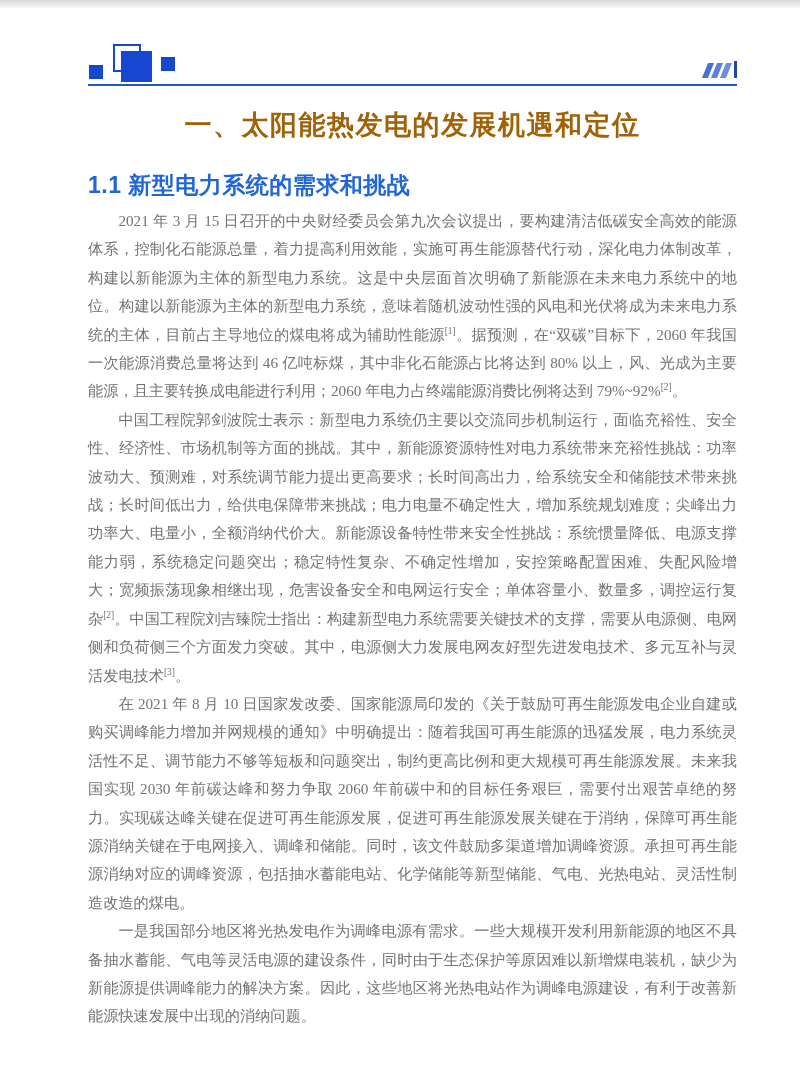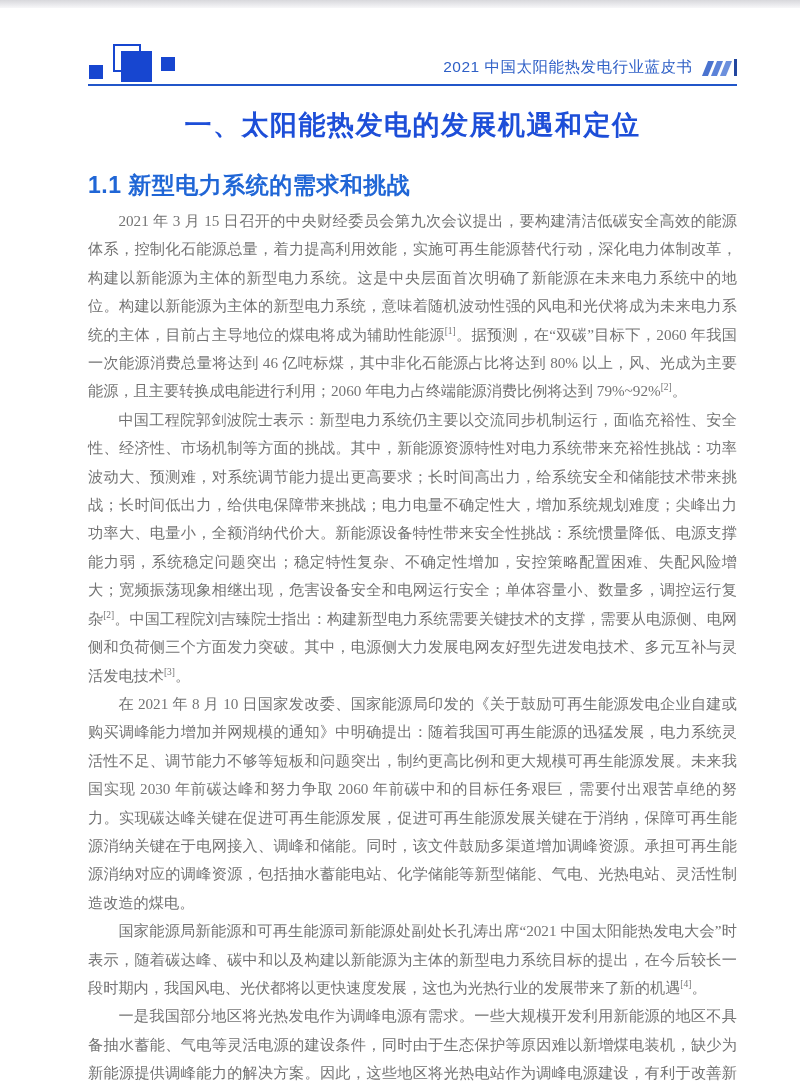--- a/index.html
+++ b/index.html
@@ -33,21 +33,21 @@
   .hdr-right { display:flex; align-items:center; gap:12px; padding-bottom:2px; }
   .hdr-title { font-size:15.5px; color:#2e5fc6; letter-spacing:0.5px; }
   .slashes { display:flex; align-items:flex-end; gap:3px; height:17px; }
   .slash { width:6px; height:15px; background:#4a73cf; transform:skewX(-22deg); }
   .slash.s2 { background:#5b82d8; }
   .slash.s3 { background:#6c90dd; }
   .slash-bar { width:3.5px; height:17px; background:#23479f; margin-left:2px; }
   
   .main-title {
     margin-top:21px; text-align:center;
-    font-size:27px; font-weight:bold; color:#1d4ed8; letter-spacing:1.5px;
+    font-size:27px; font-weight:bold; color:#a16207; letter-spacing:1.5px;
   }
   .sec-heading {
     font-size:23px; font-weight:600; color:#2066d6; letter-spacing:0.5px;
     margin:24px 0 6px;
   }
   .sec-heading.first { margin-top:27px; }
   
   .paras p {
     font-family:"Liberation Serif","DejaVu Serif",serif;
     font-size:15.2px; line-height:28.4px; color:#737373;
@@ -63,38 +63,36 @@
   <div class="content">
 
     <div class="hdr">
       <div class="logo">
         <span class="sq-outline"></span>
         <span class="sq-big"></span>
         <span class="sq-left"></span>
         <span class="sq-right"></span>
       </div>
       <div class="hdr-right">
-        <span class="hdr-title">2021 中国太阳能热发电行业蓝皮书</span>
         <span class="slashes">
           <span class="slash s1"></span>
           <span class="slash s2"></span>
           <span class="slash s3"></span>
           <span class="slash-bar"></span>
         </span>
       </div>
     </div>
 
     <h1 class="main-title">一、太阳能热发电的发展机遇和定位</h1>
 
     <h2 class="sec-heading first">1.1 新型电力系统的需求和挑战</h2>
     <div class="paras">
         <p>2021 年 3 月 15 日召开的中央财经委员会第九次会议提出，要构建清洁低碳安全高效的能源体系，控制化石能源总量，着力提高利用效能，实施可再生能源替代行动，深化电力体制改革，构建以新能源为主体的新型电力系统。这是中央层面首次明确了新能源在未来电力系统中的地位。构建以新能源为主体的新型电力系统，意味着随机波动性强的风电和光伏将成为未来电力系统的主体，目前占主导地位的煤电将成为辅助性能源<sup>[1]</sup>。据预测，在“双碳”目标下，2060 年我国一次能源消费总量将达到 46 亿吨标煤，其中非化石能源占比将达到 80% 以上，风、光成为主要能源，且主要转换成电能进行利用；2060 年电力占终端能源消费比例将达到 79%~92%<sup>[2]</sup>。</p>
         <p>中国工程院郭剑波院士表示：新型电力系统仍主要以交流同步机制运行，面临充裕性、安全性、经济性、市场机制等方面的挑战。其中，新能源资源特性对电力系统带来充裕性挑战：功率波动大、预测难，对系统调节能力提出更高要求；长时间高出力，给系统安全和储能技术带来挑战；长时间低出力，给供电保障带来挑战；电力电量不确定性大，增加系统规划难度；尖峰出力功率大、电量小，全额消纳代价大。新能源设备特性带来安全性挑战：系统惯量降低、电源支撑能力弱，系统稳定问题突出；稳定特性复杂、不确定性增加，安控策略配置困难、失配风险增大；宽频振荡现象相继出现，危害设备安全和电网运行安全；单体容量小、数量多，调控运行复杂<sup>[2]</sup>。中国工程院刘吉臻院士指出：构建新型电力系统需要关键技术的支撑，需要从电源侧、电网侧和负荷侧三个方面发力突破。其中，电源侧大力发展电网友好型先进发电技术、多元互补与灵活发电技术<sup>[3]</sup>。</p>
         <p>在 2021 年 8 月 10 日国家发改委、国家能源局印发的《关于鼓励可再生能源发电企业自建或购买调峰能力增加并网规模的通知》中明确提出：随着我国可再生能源的迅猛发展，电力系统灵活性不足、调节能力不够等短板和问题突出，制约更高比例和更大规模可再生能源发展。未来我国实现 2030 年前碳达峰和努力争取 2060 年前碳中和的目标任务艰巨，需要付出艰苦卓绝的努力。实现碳达峰关键在促进可再生能源发展，促进可再生能源发展关键在于消纳，保障可再生能源消纳关键在于电网接入、调峰和储能。同时，该文件鼓励多渠道增加调峰资源。承担可再生能源消纳对应的调峰资源，包括抽水蓄能电站、化学储能等新型储能、气电、光热电站、灵活性制造改造的煤电。</p>
       </div>
 
     <div class="paras">
-        <p>国家能源局新能源和可再生能源司新能源处副处长孔涛出席“2021 中国太阳能热发电大会”时表示，随着碳达峰、碳中和以及构建以新能源为主体的新型电力系统目标的提出，在今后较长一段时期内，我国风电、光伏都将以更快速度发展，这也为光热行业的发展带来了新的机遇<sup>[4]</sup>。</p>
         <p>一是我国部分地区将光热发电作为调峰电源有需求。一些大规模开发利用新能源的地区不具备抽水蓄能、气电等灵活电源的建设条件，同时由于生态保护等原因难以新增煤电装机，缺少为新能源提供调峰能力的解决方案。因此，这些地区将光热电站作为调峰电源建设，有利于改善新能源快速发展中出现的消纳问题。</p>
       </div>
 
   </div>
 </div>
 
 </body></html>

